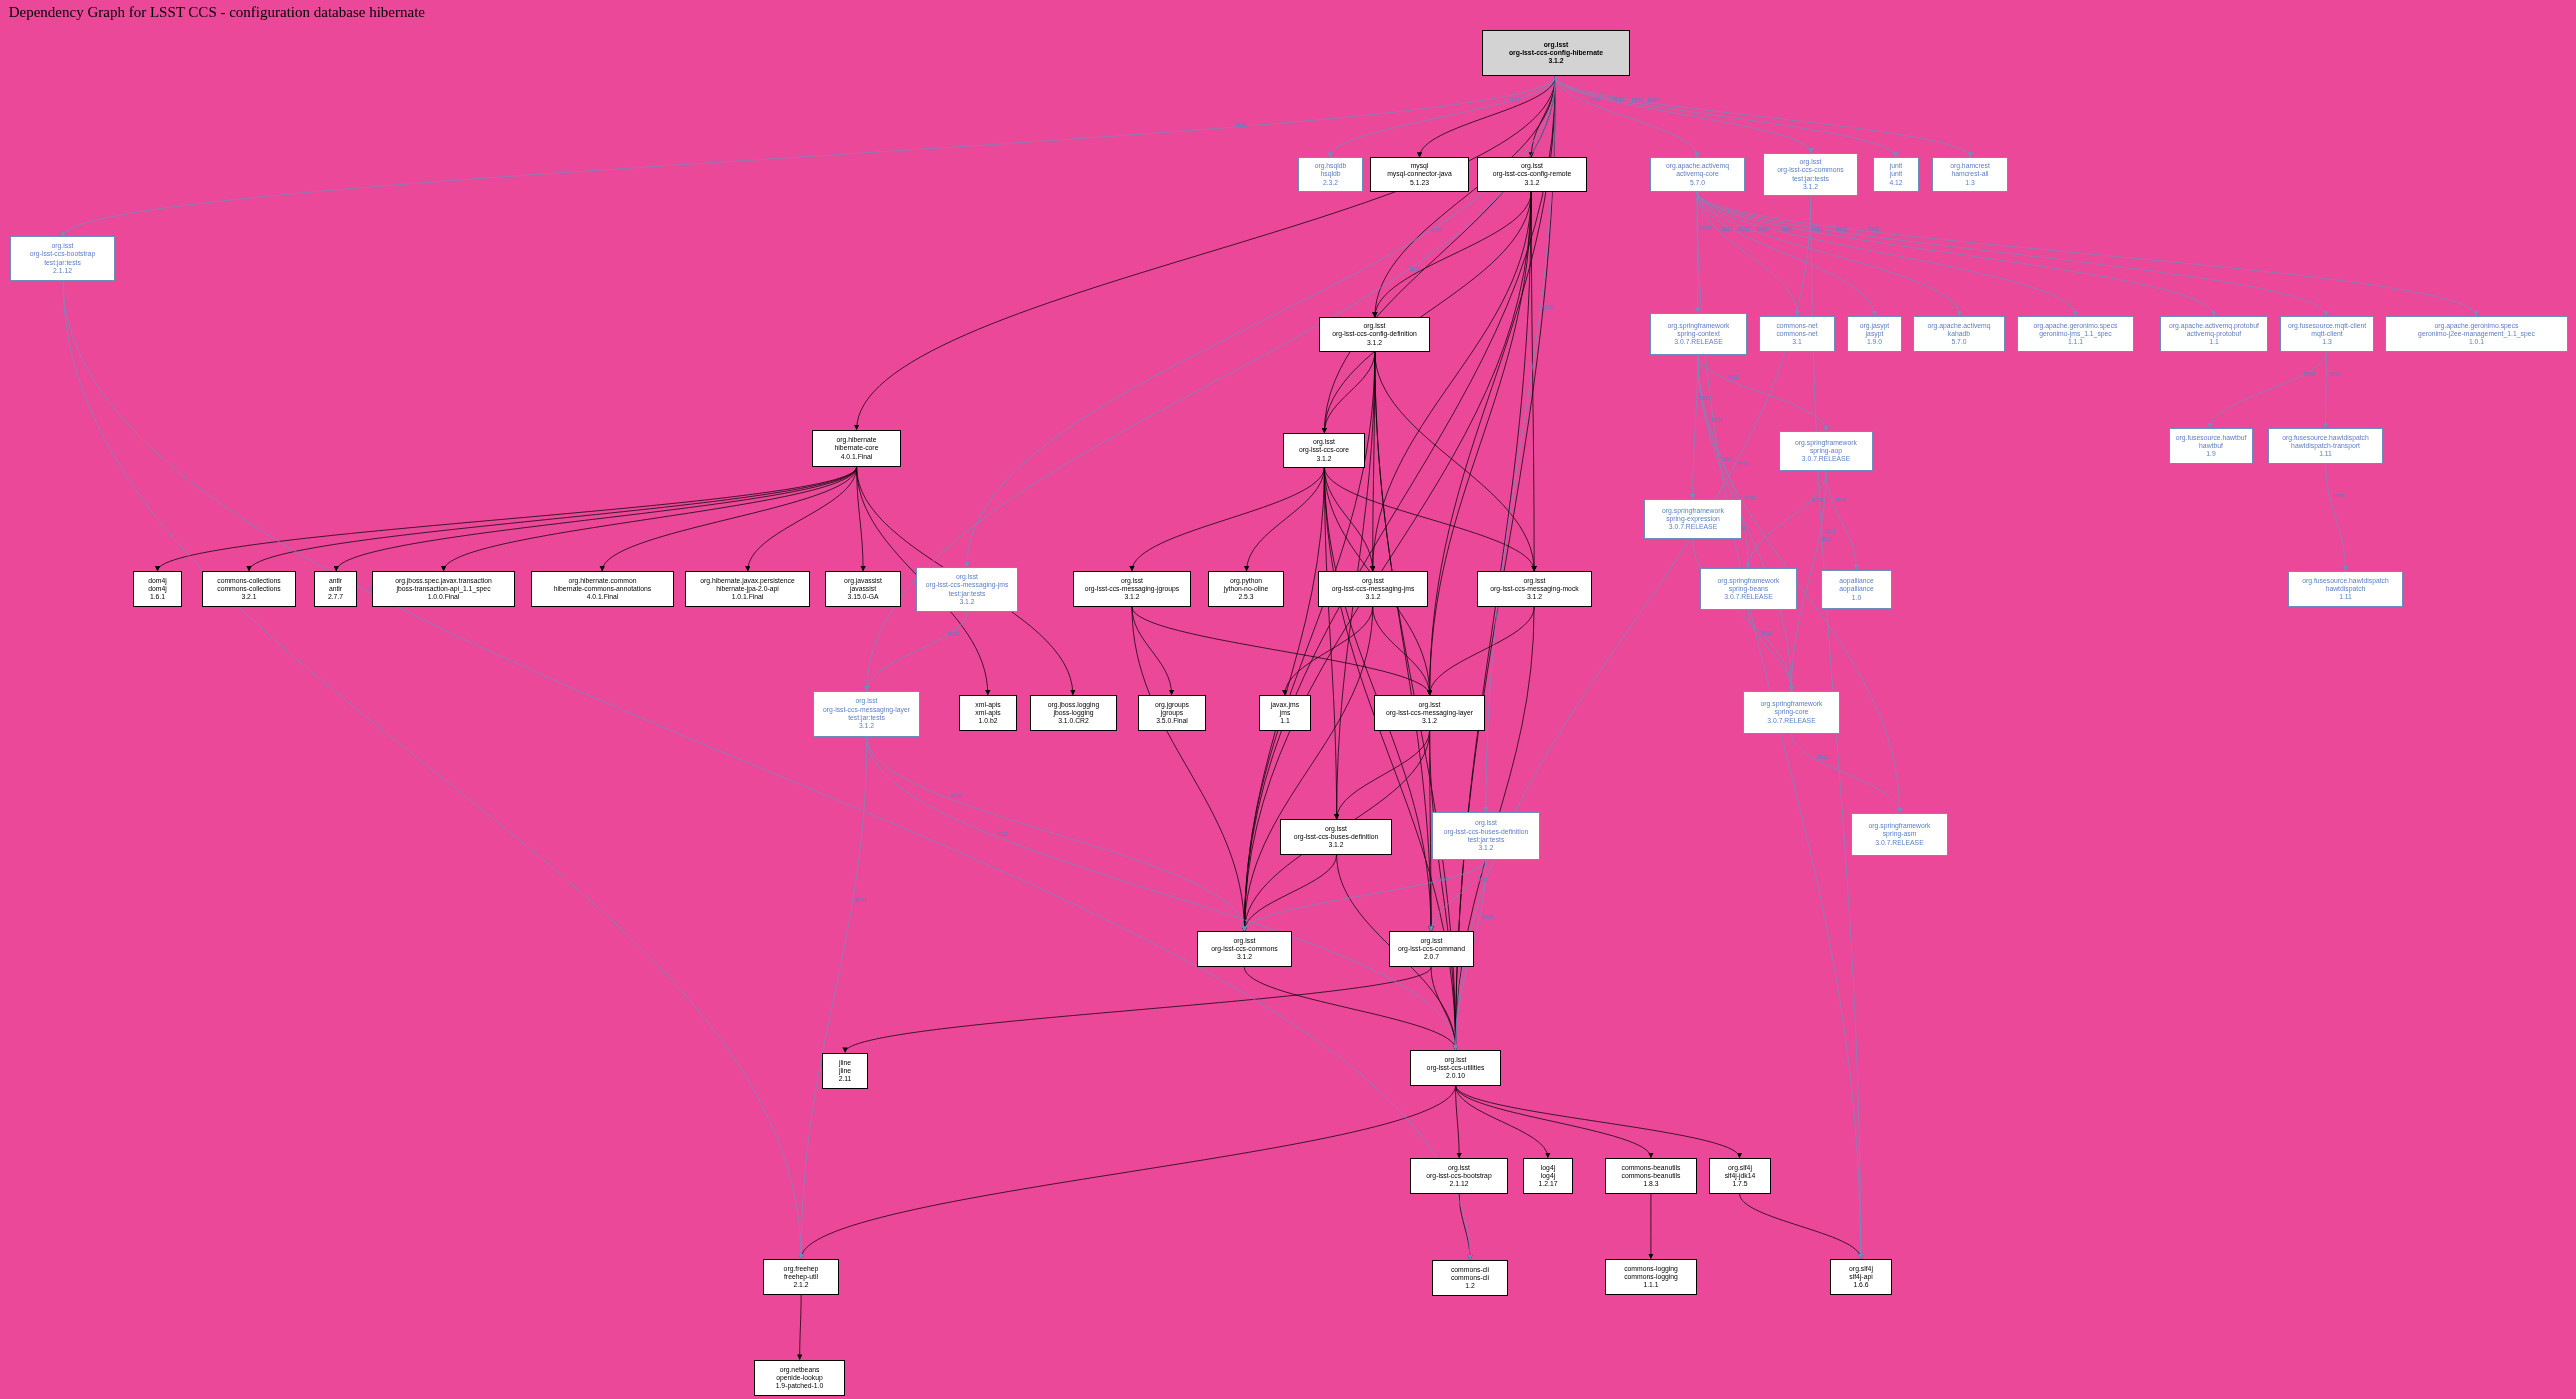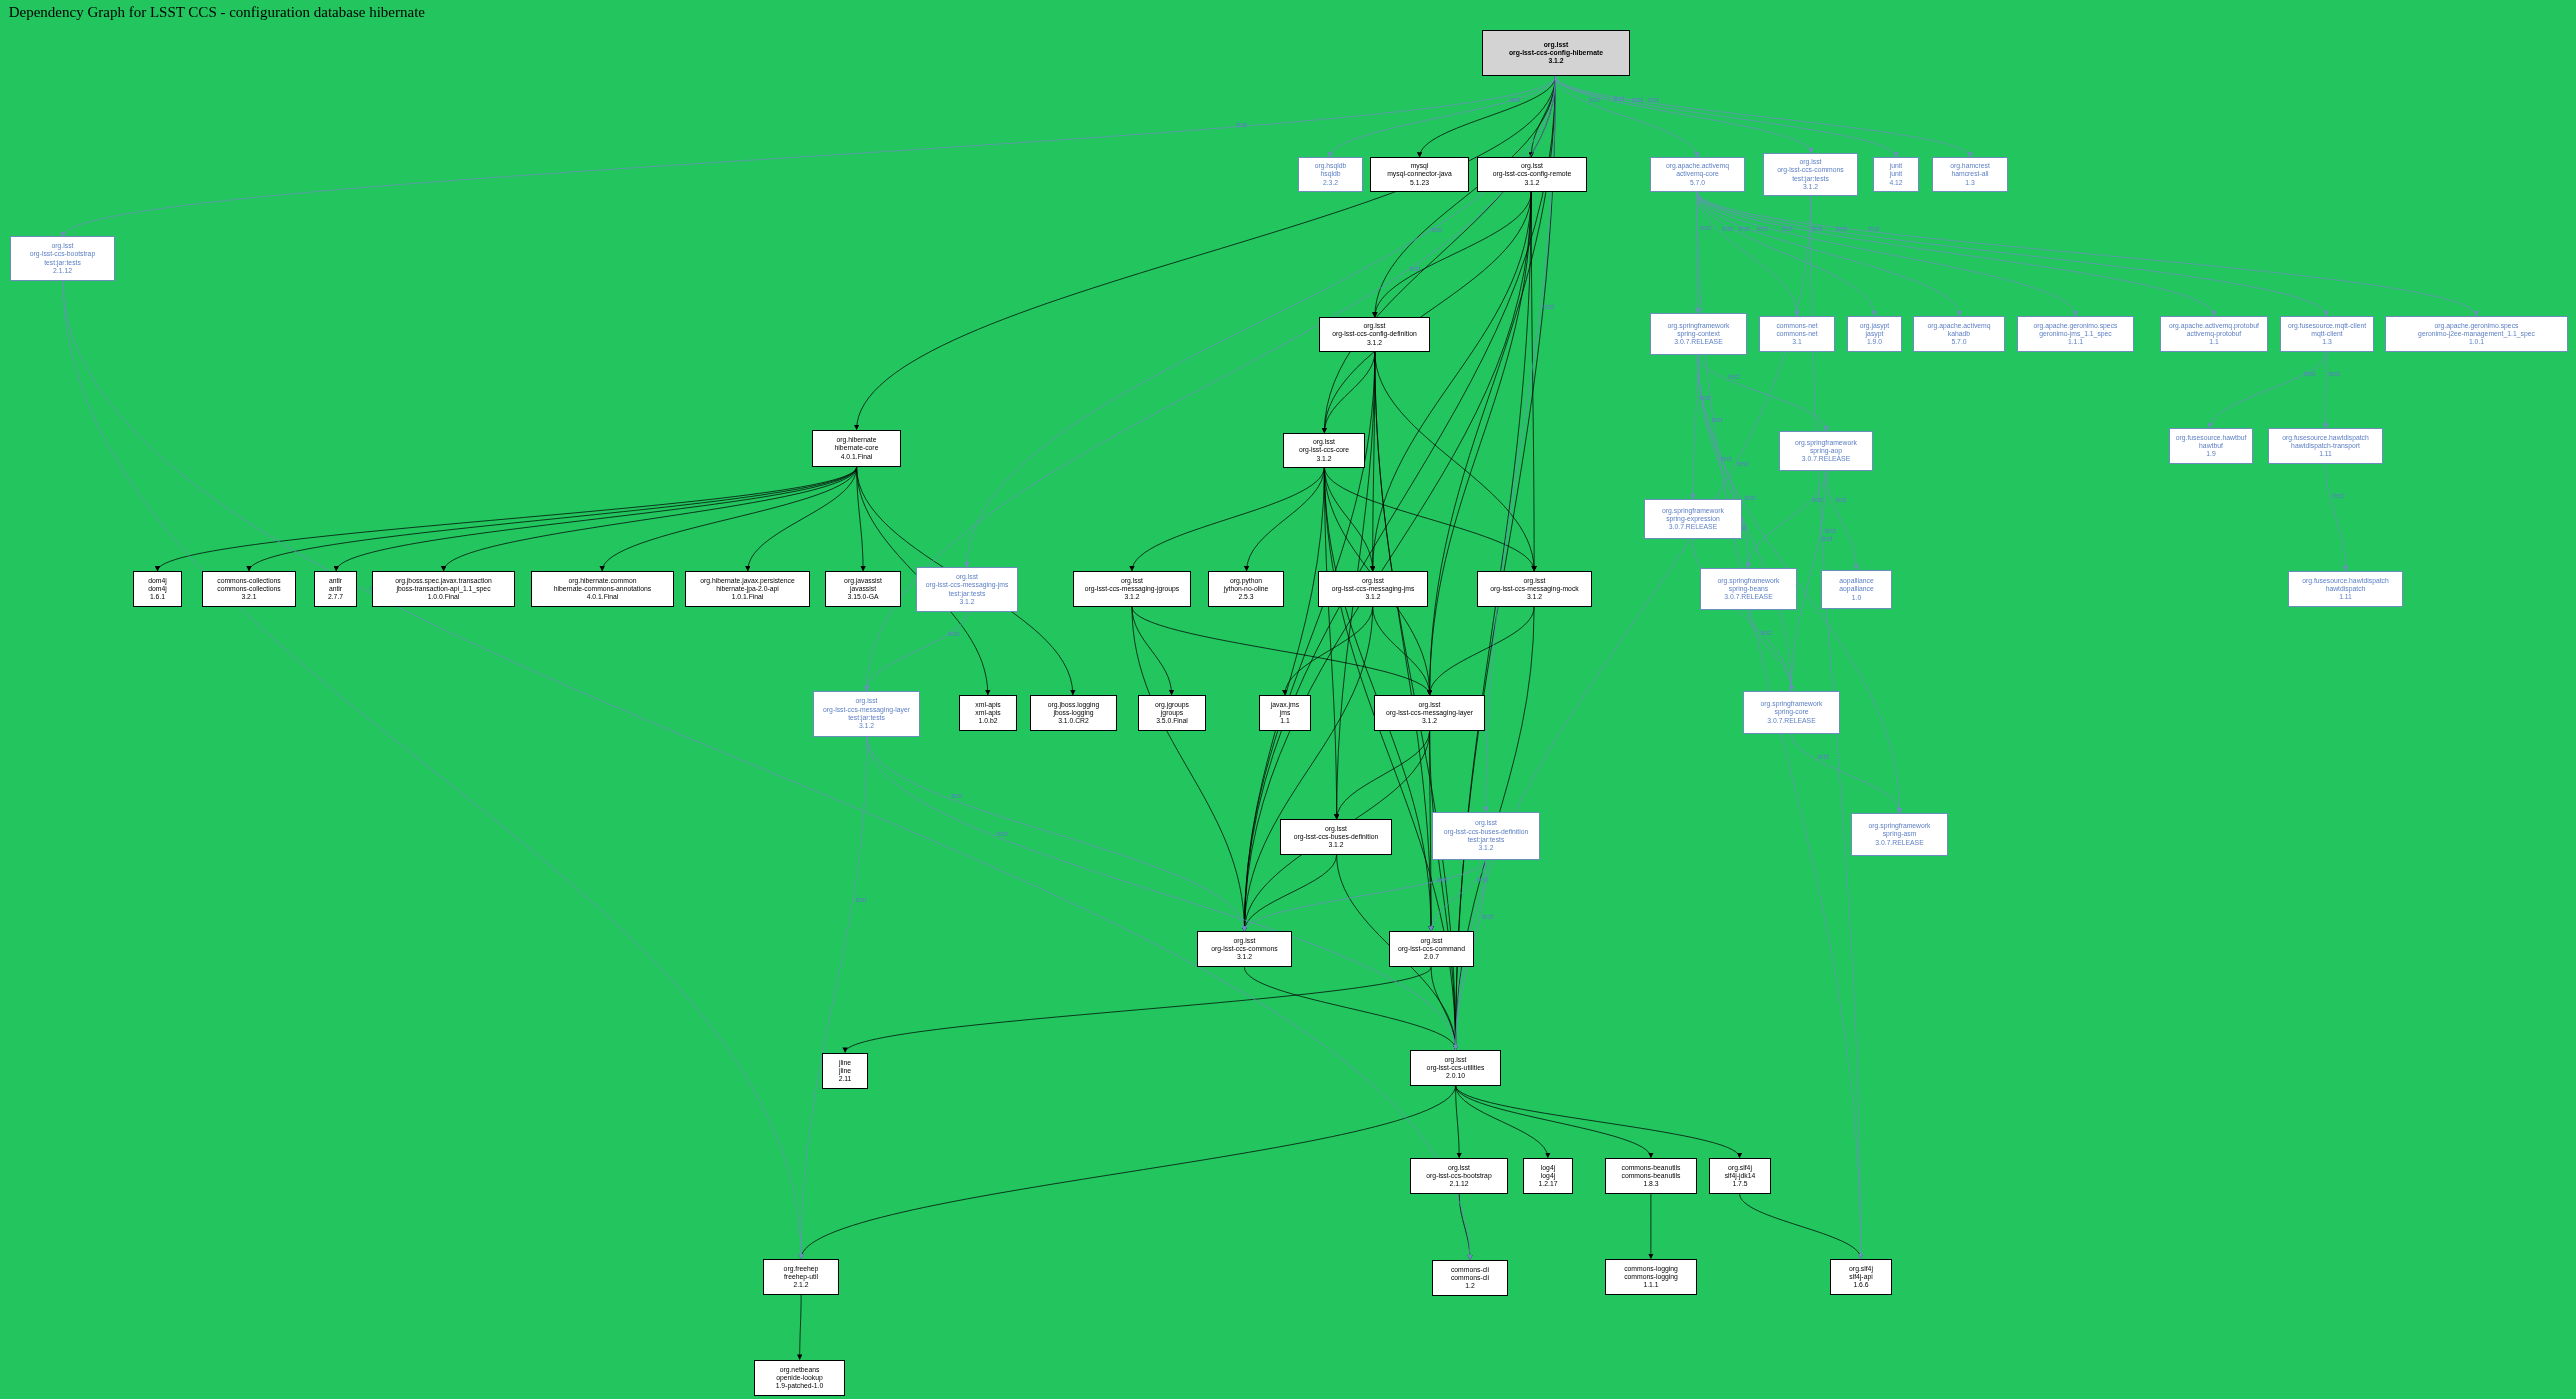--- a/index.html
+++ b/index.html
@@ -1,17 +1,17 @@
 <!DOCTYPE html>
 <html style="font-size:11.5px"><head>
 <meta charset="utf-8">
 <style>
   html,body{margin:0;padding:0;background:#ffffff;}
   body{font-family:"Liberation Sans",sans-serif;}
-  #canvas{position:relative;width:2576px;height:1399px;background:#22c55e;overflow:hidden;}
+  #canvas{position:relative;width:2576px;height:1399px;background:#ec4899;overflow:hidden;}
   #title{position:absolute;left:8.7px;top:4.3px;font-family:"Liberation Serif",serif;font-size:15px;color:#000;white-space:nowrap;}
   #edge-layer{position:absolute;left:0;top:0;width:2576px;height:1399px;}
   #node-layer{position:absolute;left:0;top:0;width:2576px;height:1399px;pointer-events:none;}
   .node{
     position:absolute;box-sizing:border-box;border:0.7px solid #000;background:#fff;
     display:flex;flex-direction:column;align-items:center;justify-content:center;
     text-align:center;font-size:6.8px;line-height:8.3px;color:#000;white-space:nowrap;overflow:hidden;
   }
   .node.test{border-color:#6c8ebf;color:#5b7fc4;}
   .node.root{background:#d3d3d3;font-weight:bold;}

